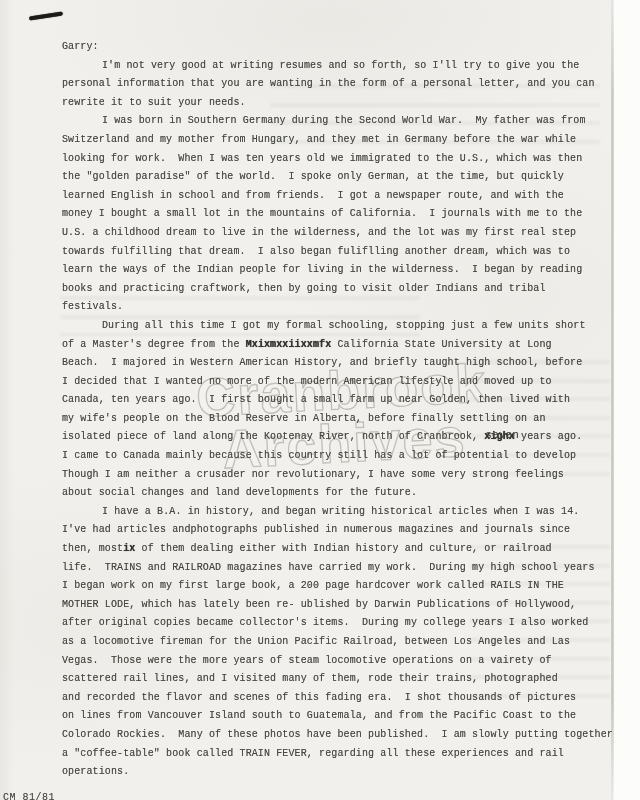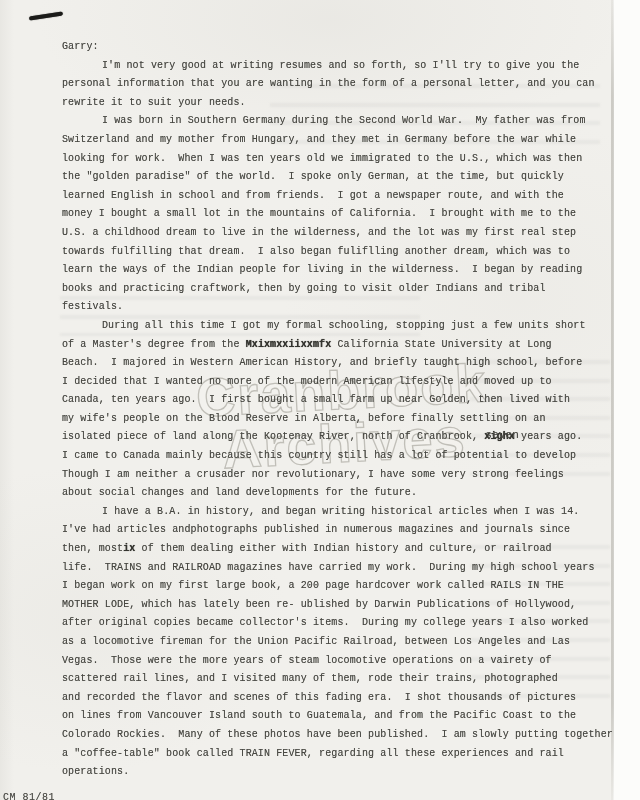--- a/index.html
+++ b/index.html
@@ -96,21 +96,21 @@
   <div class="line">Garry:</div>
   <div id="paragraphs">
       <div class="line indent">I'm not very good at writing resumes and so forth, so I'll try to give you the</div>
       <div class="line">personal information that you are wanting in the form of a personal letter, and you can</div>
       <div class="line">rewrite it to suit your needs.</div>
       <div class="line indent">I was born in Southern Germany during the Second World War.  My father was from</div>
       <div class="line">Switzerland and my mother from Hungary, and they met in Germany before the war while</div>
       <div class="line">looking for work.  When I was ten years old we immigrated to the U.S., which was then</div>
       <div class="line">the "golden paradise" of the world.  I spoke only German, at the time, but quickly</div>
       <div class="line">learned English in school and from friends.  I got a newspaper route, and with the</div>
-      <div class="line">money I bought a small lot in the mountains of California.  I brought with me to the</div>
+      <div class="line">money I bought a small lot in the mountains of California.  I journals with me to the</div>
       <div class="line">U.S. a childhood dream to live in the wilderness, and the lot was my first real step</div>
       <div class="line">towards fulfilling that dream.  I also began fuliflling another dream, which was to</div>
       <div class="line">learn the ways of the Indian people for living in the wilderness.  I began by reading</div>
       <div class="line">books and practicing craftwork, then by going to visit older Indians and tribal</div>
       <div class="line">festivals.</div>
       <div class="line indent">During all this time I got my formal schooling, stopping just a few units short</div>
       <div class="line"><span>of a Master's degree from the </span><span class="overstrike">Mxixmxxiixxmfx</span><span> California State University at Long</span></div>
       <div class="line">Beach.  I majored in Western American History, and briefly taught high school, before</div>
       <div class="line">I decided that I wanted no more of the modern American lifestyle and moved up to</div>
       <div class="line">Canada, ten years ago.  I first bought a small farm up near Golden, then lived with</div>

